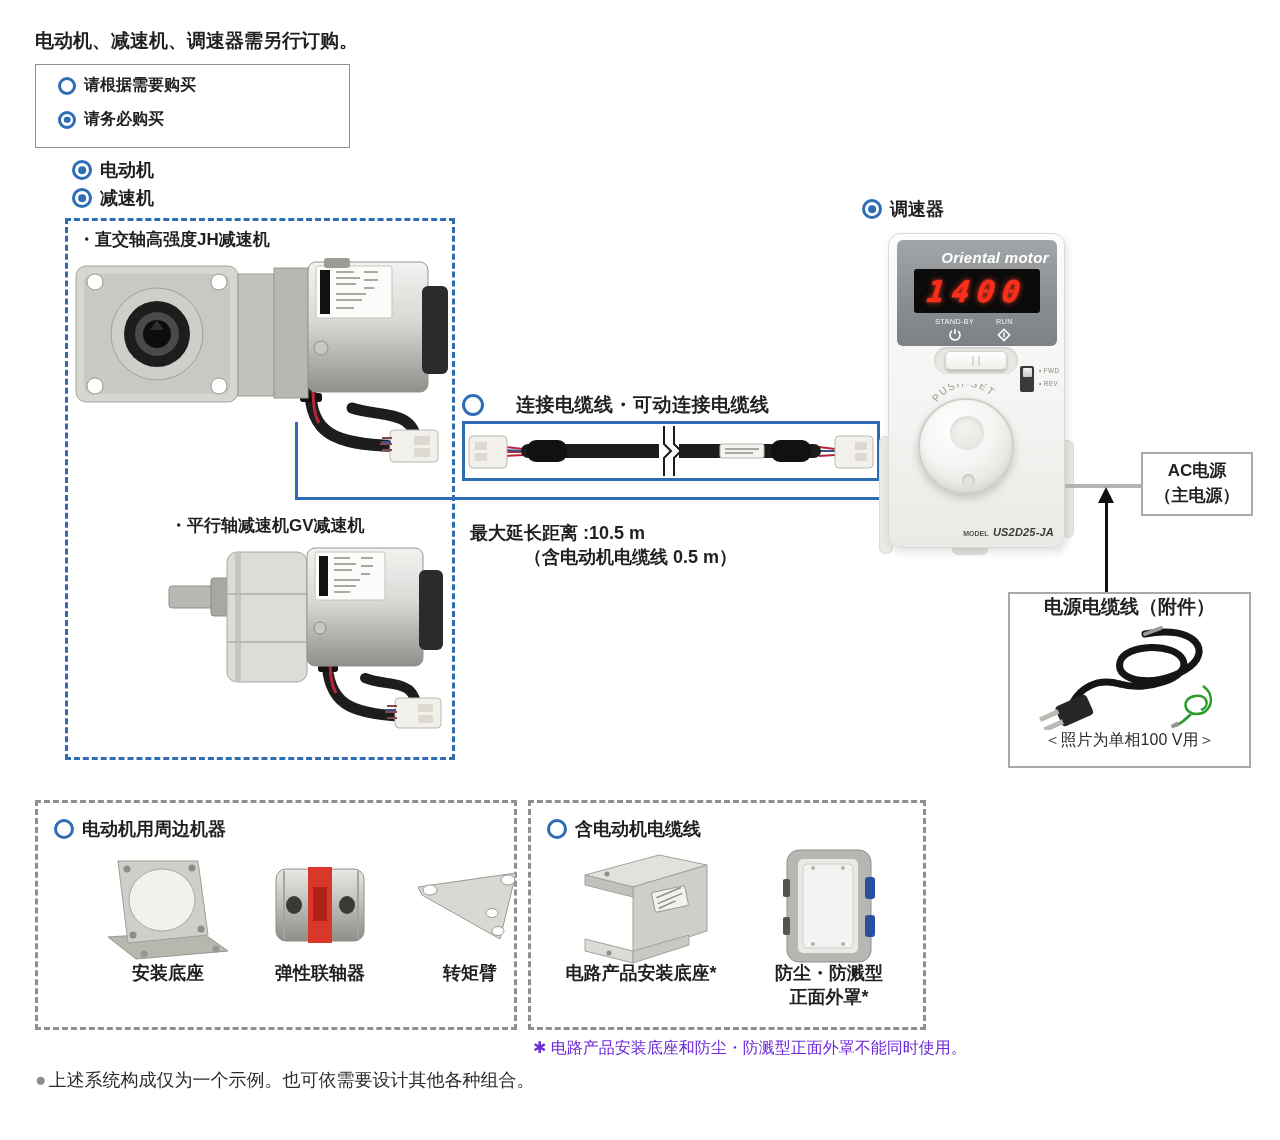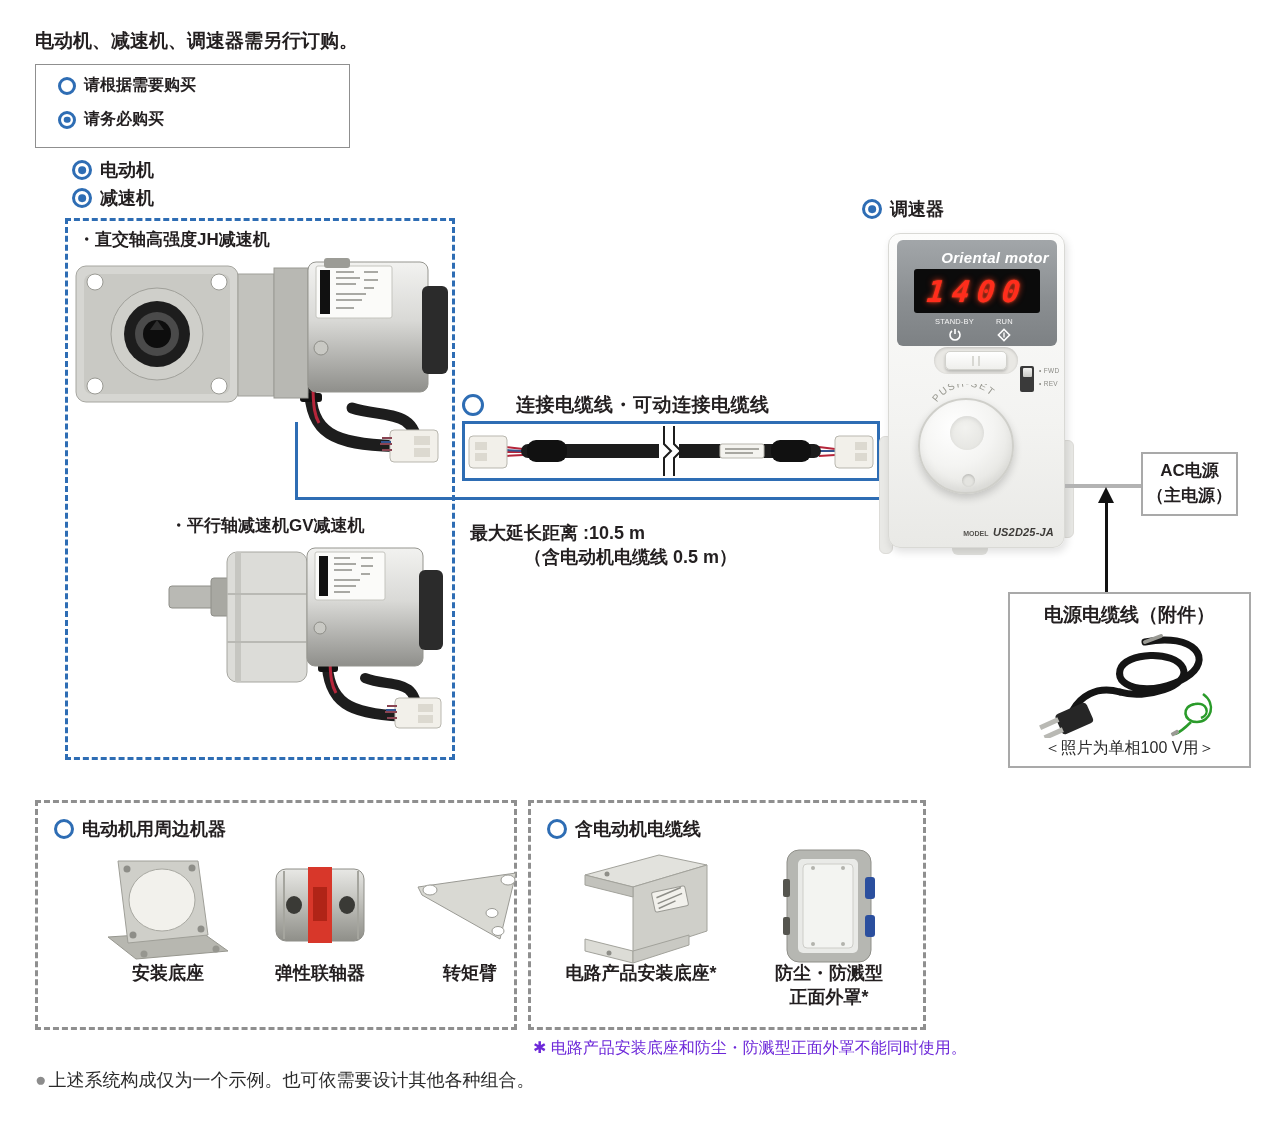--- a/index.html
+++ b/index.html
@@ -259,27 +259,27 @@
     <div class="abs" style="right:10px; top:288px; white-space:nowrap;">
       <span class="model-lab">MODEL</span>
       <span class="model-val">US2D25-JA</span>
     </div>
   </div>
 
   <div class="abs gline" style="left:1065px; top:484px; width:78px; height:4px;"></div>
   <div class="abs bline" style="left:1105px; top:500px; width:3px; height:92px;"></div>
   <div class="abs arrow-head" style="left:1098px; top:487px;"></div>
 
-  <div class="abs gray-box t-ac" style="left:1141px; top:452px; width:97px; height:64px; display:flex; flex-direction:column; justify-content:center;">
+  <div class="abs gray-box t-ac" style="left:1141px; top:452px; width:112px; height:64px; display:flex; flex-direction:column; justify-content:center;">
     <div>AC电源</div>
     <div>（主电源）</div>
   </div>
 
   <div class="abs gray-box" style="left:1008px; top:592px; width:243px; height:176px;">
-    <div class="t-ptitle" style="margin-top:8px;">电源电缆线（附件）</div>
+    <div class="t-ptitle" style="">电源电缆线（附件）</div>
     <svg style="display:block; margin:2px auto 0;" width="210" height="108" viewBox="0 0 210 108">
       <path d="M120,12 C170,2 190,30 160,48 C130,66 90,60 95,40 C100,22 150,20 158,38 C166,56 120,70 95,62" fill="none" stroke="#151515" stroke-width="7" stroke-linecap="round"></path>
       <path d="M95,62 C70,55 55,68 48,80" fill="none" stroke="#151515" stroke-width="7" stroke-linecap="round"></path>
       <path d="M120,12 L136,6" stroke="#9a9a94" stroke-width="4" stroke-linecap="round"></path>
       <g transform="rotate(-24 48 88)">
         <rect x="32" y="78" width="34" height="22" rx="4" fill="#262626"></rect>
         <rect x="14" y="81" width="20" height="5" fill="#b9b9b4"></rect>
         <rect x="14" y="92" width="20" height="5" fill="#b9b9b4"></rect>
       </g>
       <path d="M178,64 C192,74 186,92 172,92 C158,92 156,76 170,74 C182,72 186,84 176,88" fill="none" stroke="#2a9b2a" stroke-width="2.6"></path>

